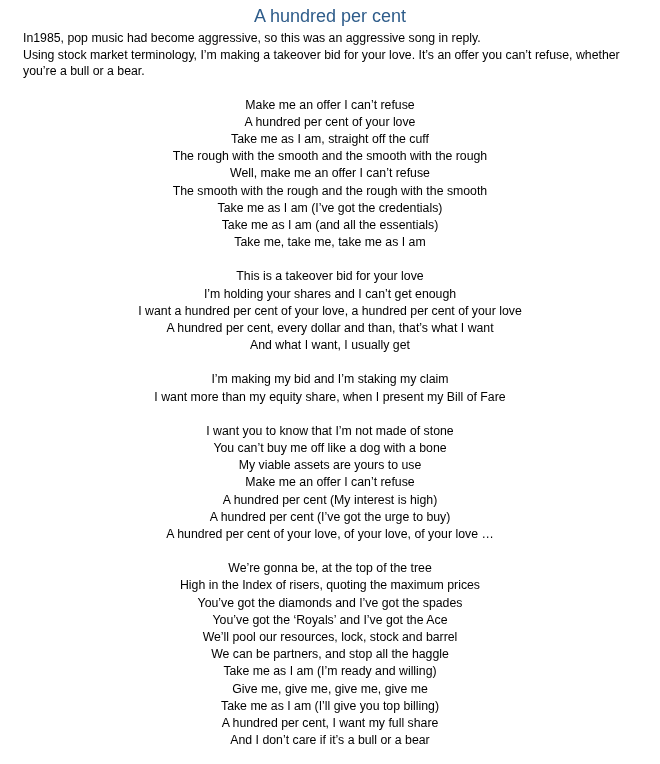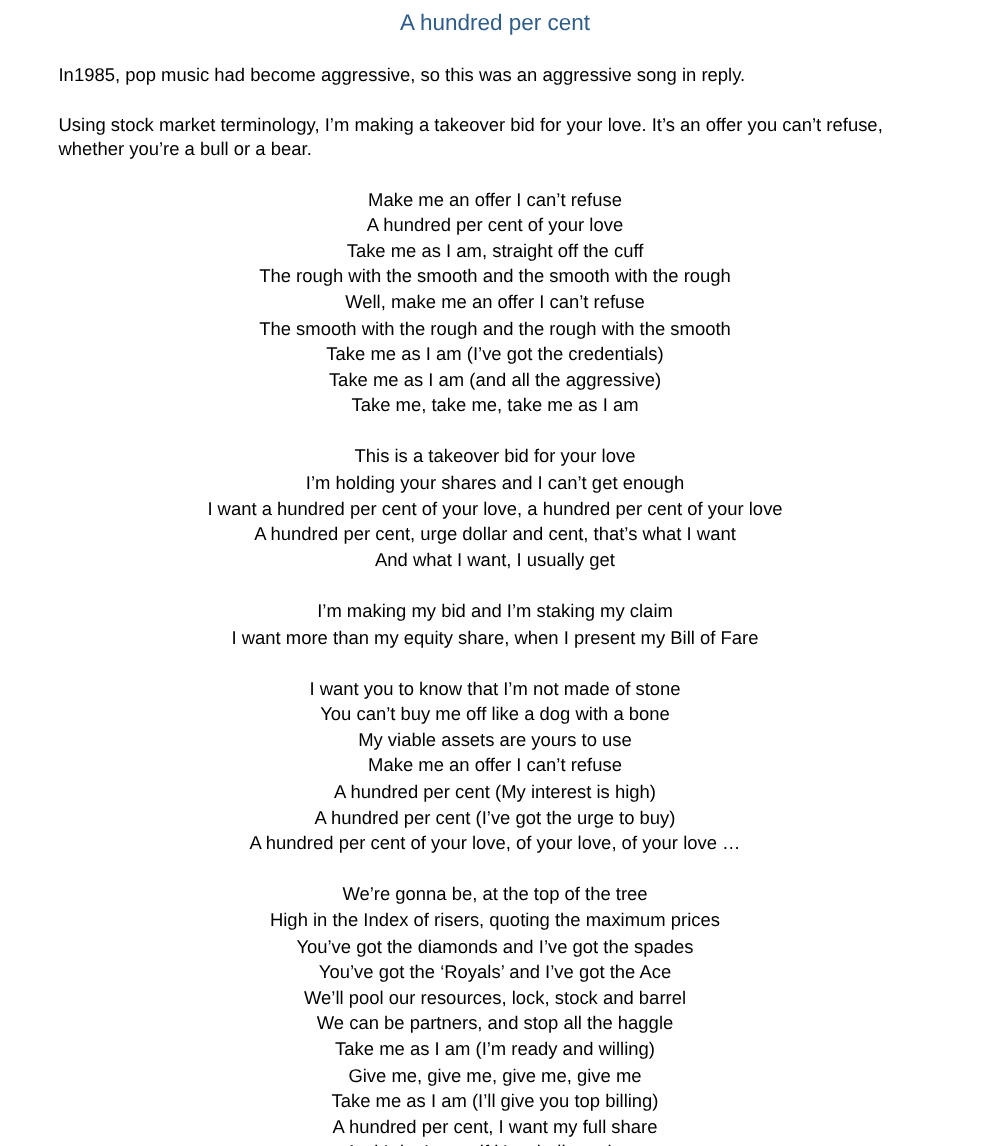--- a/index.html
+++ b/index.html
@@ -15,34 +15,34 @@
     overflow: hidden;
   }
   .page {
     width: 660px;
     box-sizing: border-box;
     padding: 4px 18px 0 18px;
   }
   .title {
     text-align: center;
     color: #2e5c8a;
-    font-size: 15px;
+    font-size: 18px;
     line-height: 20px;
     margin: 2px 0 4px 0;
     font-weight: normal;
   }
   .intro {
     font-size: 12.3px;
     line-height: 16.5px;
     color: #000;
     margin: 0 0 0 5px;
     text-align: left;
   }
   .intro p {
-    margin: 16px;
+    margin: 0;
   }
   .lyrics {
     margin-top: 17px;
   }
   .stanza {
     text-align: center;
     font-size: 12.3px;
     line-height: 17.2px;
     margin: 0 0 17px 0;
   }
@@ -67,29 +67,29 @@
   <div class="lyrics">
 
     <div class="stanza">
       <span class="line">Make me an offer I can’t refuse</span>
       <span class="line">A hundred per cent of your love</span>
       <span class="line">Take me as I am, straight off the cuff</span>
       <span class="line">The rough with the smooth and the smooth with the rough</span>
       <span class="line">Well, make me an offer I can’t refuse</span>
       <span class="line">The smooth with the rough and the rough with the smooth</span>
       <span class="line">Take me as I am (I’ve got the credentials)</span>
-      <span class="line">Take me as I am (and all the aggressive)</span>
+      <span class="line">Take me as I am (and all the essentials)</span>
       <span class="line">Take me, take me, take me as I am</span>
     </div>
 
     <div class="stanza">
       <span class="line">This is a takeover bid for your love</span>
       <span class="line">I’m holding your shares and I can’t get enough</span>
       <span class="line">I want a hundred per cent of your love, a hundred per cent of your love</span>
-      <span class="line">A hundred per cent, urge dollar and cent, that’s what I want</span>
+      <span class="line">A hundred per cent, every dollar and than, that’s what I want</span>
       <span class="line">And what I want, I usually get</span>
     </div>
 
     <div class="stanza">
       <span class="line">I’m making my bid and I’m staking my claim</span>
       <span class="line">I want more than my equity share, when I present my Bill of Fare</span>
     </div>
 
     <div class="stanza">
       <span class="line">I want you to know that I’m not made of stone</span>

